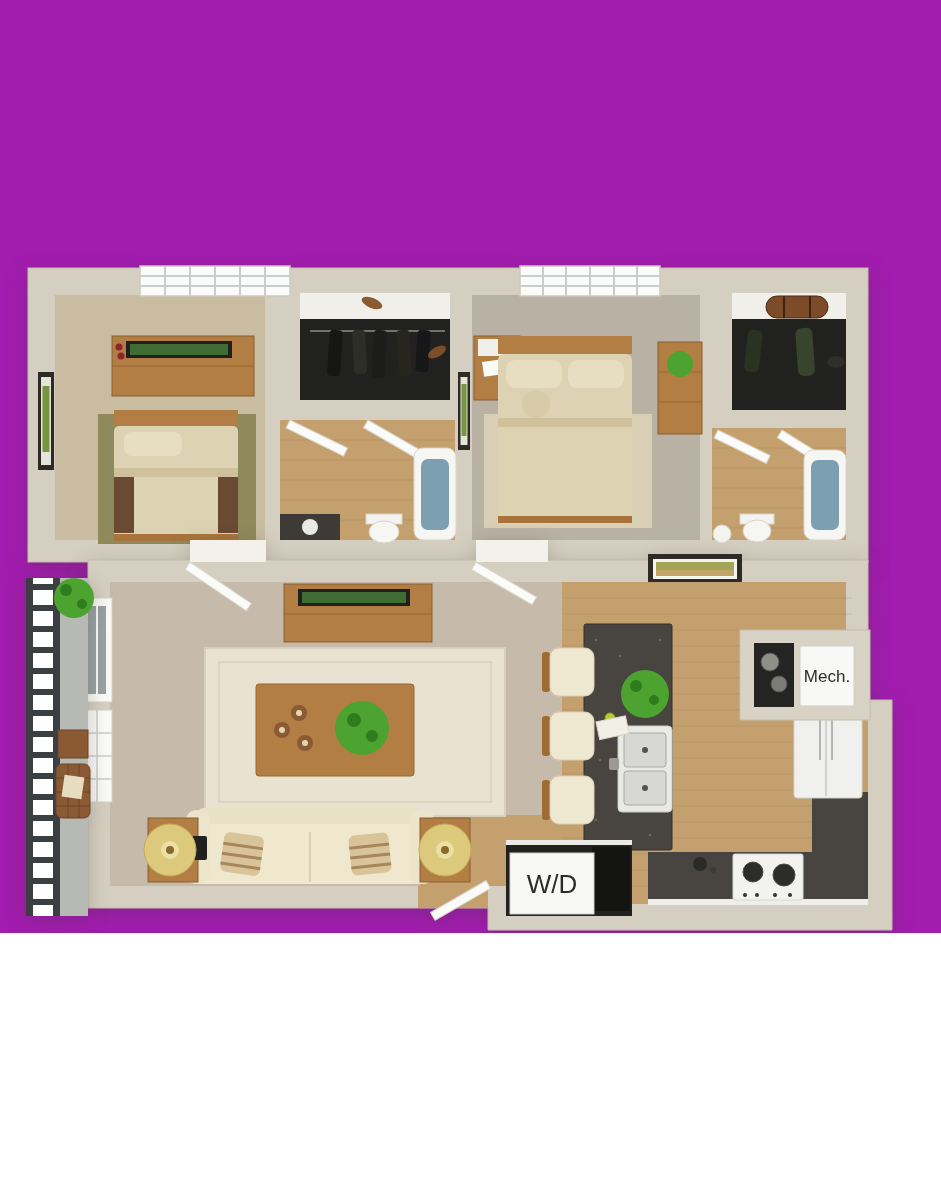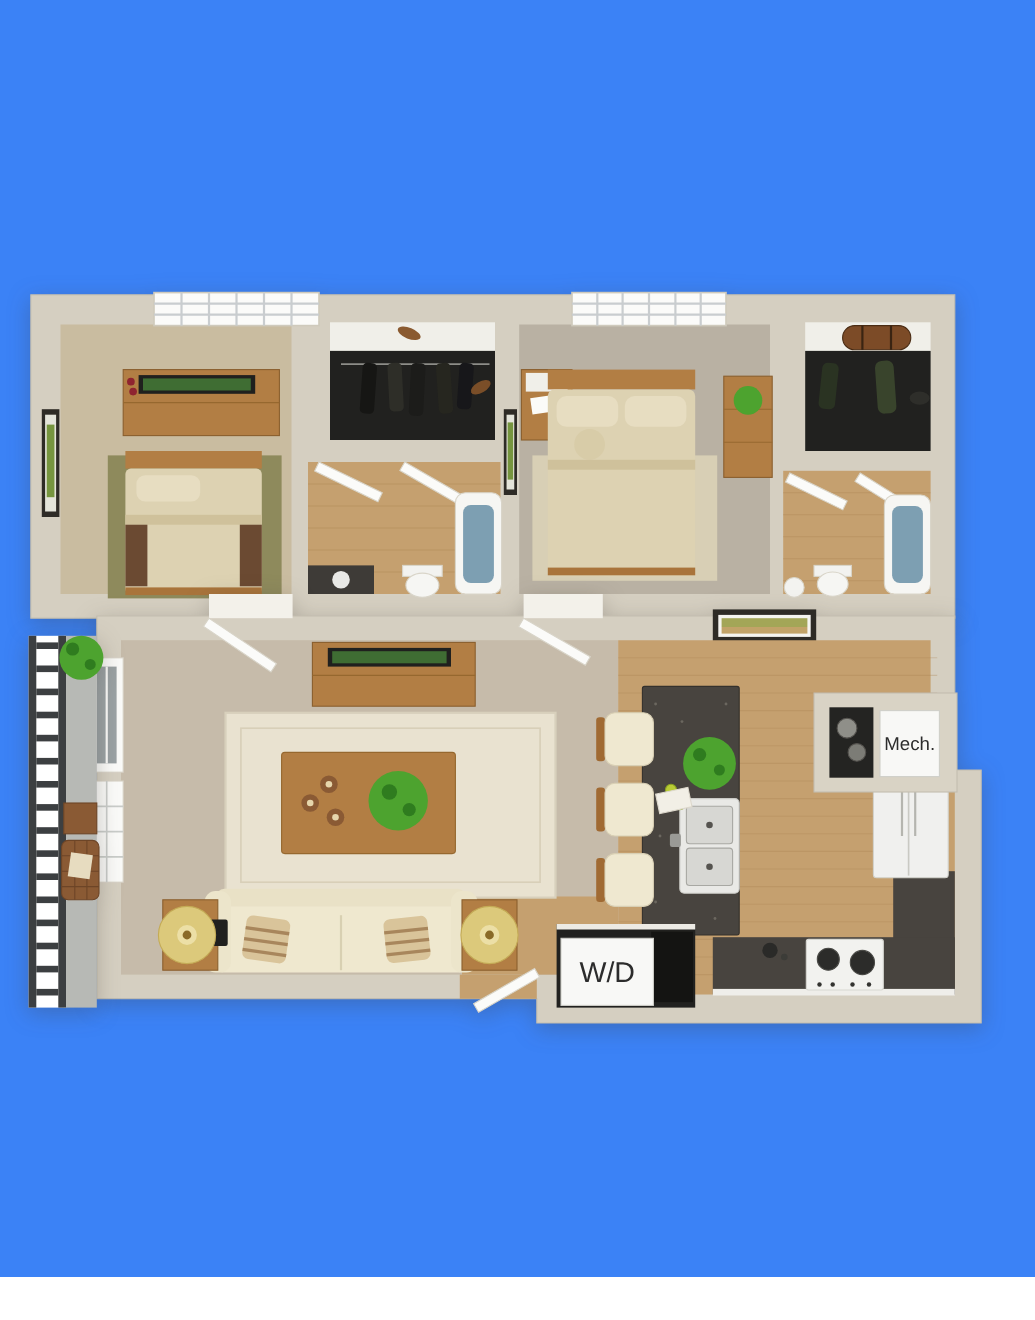--- a/index.html
+++ b/index.html
@@ -1,17 +1,17 @@
 <!DOCTYPE html>
 <html><head>
 <meta charset="utf-8">
 <style>
   html,body{margin:0;padding:0;background:#ffffff;}
   body{font-family:"Liberation Sans",sans-serif;}
-  .stage{width:941px;height:1161px;position:relative;margin:0 auto;background:#3b82f6;overflow:hidden;}
+  .stage{width:941px;height:933px;position:relative;margin:0 auto;background:#a21caf;overflow:hidden;}
   svg{display:block;}
   .plan-shadow{filter:drop-shadow(0 5px 10px rgba(60,55,45,.28));}
   text{font-family:"Liberation Sans",sans-serif;}
 </style>
 </head>
 <body>
 
 <div class="stage">
 <svg width="941" height="1200" viewBox="0 0 941 1200">
 

